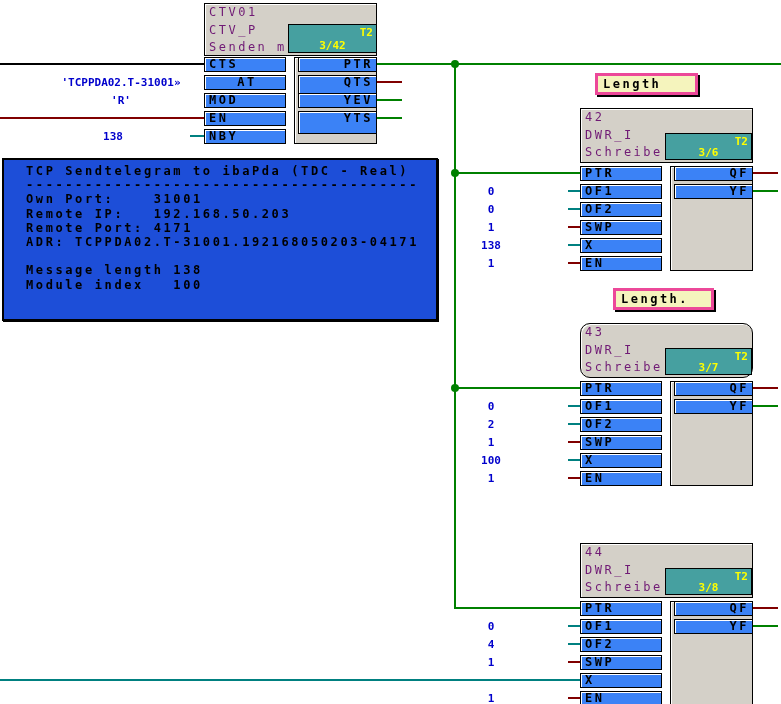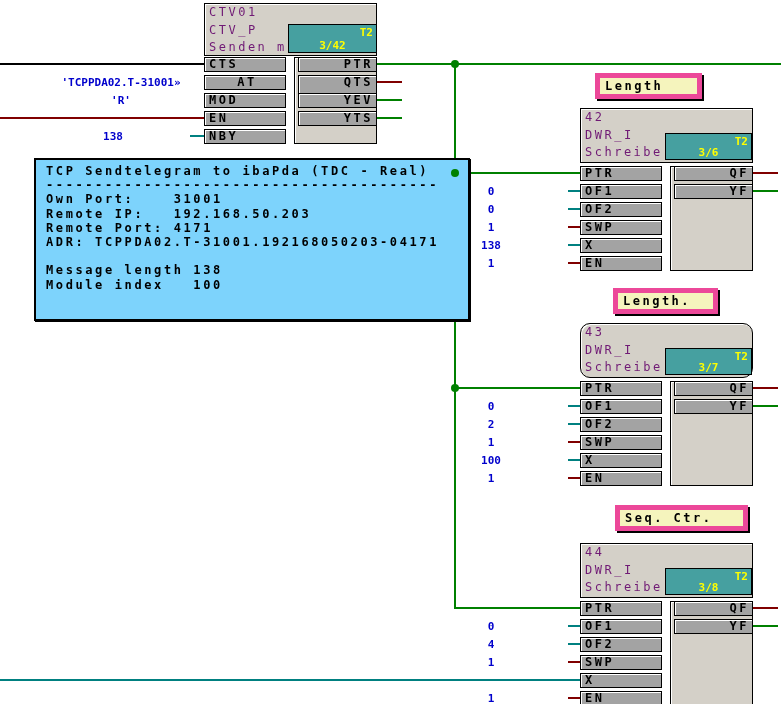--- a/index.html
+++ b/index.html
@@ -19,60 +19,59 @@
     position:absolute;border:1px solid #000;z-index:3;box-sizing:border-box;
     color:#ffff00;font-size:11px;font-weight:bold;
   }
   .badge .t{position:absolute;top:1px;right:3px;text-align:center;}
   .badge .o{position:absolute;bottom:0;left:0;width:100%;text-align:center;}
   .body{
     position:absolute;background:#d4d0c8;border:1px solid #000;
     box-shadow:inset 1px 1px 0 #fff;z-index:2;box-sizing:border-box;
   }
   .pin{
-    position:absolute;background:#a3a3a3;border:1px solid #000;
+    position:absolute;background:#3b82f6;border:1px solid #000;
     box-shadow:inset 1px 1px 0 #fff;z-index:3;box-sizing:border-box;
     color:#000;font-size:12px;font-weight:bold;letter-spacing:2.5px;
     line-height:13px;white-space:nowrap;overflow:hidden;
   }
   .pin.in{padding-left:4px;}
   .pin.out{text-align:right;padding-right:3px;}
   .val{
     position:absolute;color:#0000cc;font-size:11px;font-weight:bold;
     text-align:center;line-height:13px;z-index:2;white-space:nowrap;
   }
   .tag{
-    position:absolute;background:#f5f4bd;border:5px solid #ec4899;
+    position:absolute;background:#f5f4bd;border:3px solid #ec4899;
     box-shadow:2px 2px 0 #000;z-index:2;box-sizing:content-box;
     color:#000;font-size:12px;font-weight:bold;letter-spacing:2.5px;
     line-height:16px;padding-left:5px;white-space:nowrap;
   }
   .note{
-    position:absolute;background:#7dd3fc;border:2px solid #000;
+    position:absolute;background:#1d4ed8;border:2px solid #000;
     box-shadow:1px 1px 0 #000;z-index:2;box-sizing:border-box;
     color:#000;font-size:12px;font-weight:bold;letter-spacing:2.6px;
-    line-height:14.2px;padding:4px 0 0 10px;white-space:pre;margin-left:32px;
+    line-height:14.2px;padding:4px 0 0 22px;white-space:pre;
   }
 </style>
 </head>
 <body>
 
 <div id="canvas">
   <div class="note" style="left:2px;top:158px;width:436px;height:163px;">TCP Sendtelegram to ibaPda (TDC - Real)
 ----------------------------------------
 Own Port:    31001
 Remote IP:   192.168.50.203
 Remote Port: 4171
 ADR: TCPPDA02.T-31001.192168050203-04171
 
 Message length 138
 Module index   100</div>
   <div class="tag" style="left:595px;top:73px;width:92px;height:16px;">Length</div>
   <div class="tag" style="left:613px;top:288px;width:90px;height:16px;">Length.</div>
-  <div class="tag" style="left:615px;top:505px;width:118px;height:16px;">Seq. Ctr.</div>
 <div class="wire" style="background: rgb(0, 0, 0); left: 0px; top: 63px; width: 204px; height: 2px;"></div>
     <div class="wire" style="background: rgb(128, 0, 0); left: 0px; top: 117px; width: 204px; height: 2px;"></div>
     <div class="wire" style="background: rgb(0, 128, 128); left: 0px; top: 679px; width: 580px; height: 2px;"></div>
     <div class="wire" style="background: rgb(0, 128, 0); left: 377px; top: 63px; width: 404px; height: 2px;"></div>
     <div class="wire" style="background: rgb(0, 128, 0); left: 454px; top: 63px; width: 2px; height: 546px;"></div>
     <div class="wire" style="background: rgb(0, 128, 0); left: 455px; top: 172px; width: 125px; height: 2px;"></div>
     <div class="wire" style="background: rgb(0, 128, 0); left: 455px; top: 387px; width: 125px; height: 2px;"></div>
     <div class="wire" style="background: rgb(0, 128, 0); left: 455px; top: 607px; width: 125px; height: 2px;"></div>
     <div class="dot" style="left: 451px; top: 60px; background: rgb(0, 128, 0);"></div>
     <div class="dot" style="left: 451px; top: 169px; background: rgb(0, 128, 0);"></div>
@@ -94,21 +93,21 @@
     <div class="val" style="right: 585px; top: 94px; width: 150px;">'R'</div>
     <div class="pin in" style="left: 204px; top: 111px; width: 82px; height: 15px;">EN</div>
     <div class="pin in" style="left: 204px; top: 129px; width: 82px; height: 15px;">NBY</div>
     <div class="wire" style="background: rgb(0, 128, 128); left: 190px; top: 135px; width: 14px; height: 2px;"></div>
     <div class="val" style="right: 593px; top: 130px; width: 150px;">138</div>
     <div class="pin out" style="left: 298px; top: 57px; width: 79px; height: 15px;">PTR</div>
     <div class="pin out" style="left: 298px; top: 75px; width: 79px; height: 33px;">QTS</div>
     <div class="wire" style="background: rgb(128, 0, 0); left: 377px; top: 81px; width: 25px; height: 2px;"></div>
     <div class="pin out" style="left: 298px; top: 93px; width: 79px; height: 15px;">YEV</div>
     <div class="wire" style="background: rgb(0, 128, 0); left: 377px; top: 99px; width: 25px; height: 2px;"></div>
-    <div class="pin out" style="left: 298px; top: 111px; width: 79px; height: 15px;">YTS</div>
+    <div class="pin out" style="left: 298px; top: 111px; width: 79px; height: 23px;">YTS</div>
     <div class="wire" style="background: rgb(0, 128, 0); left: 377px; top: 117px; width: 25px; height: 2px;"></div>
     <div class="hdr" style="left: 580px; top: 108px; width: 173px; height: 55px;">
       <span>42</span>
       <span>DWR_I</span>
       <span>Schreibe</span>
     </div>
     <div class="badge" style="left: 665px; top: 133px; width: 87px; height: 27px; background: rgb(70, 160, 160);">
       <div class="t">T2</div>
       <div class="o">3/6</div>
     </div>

